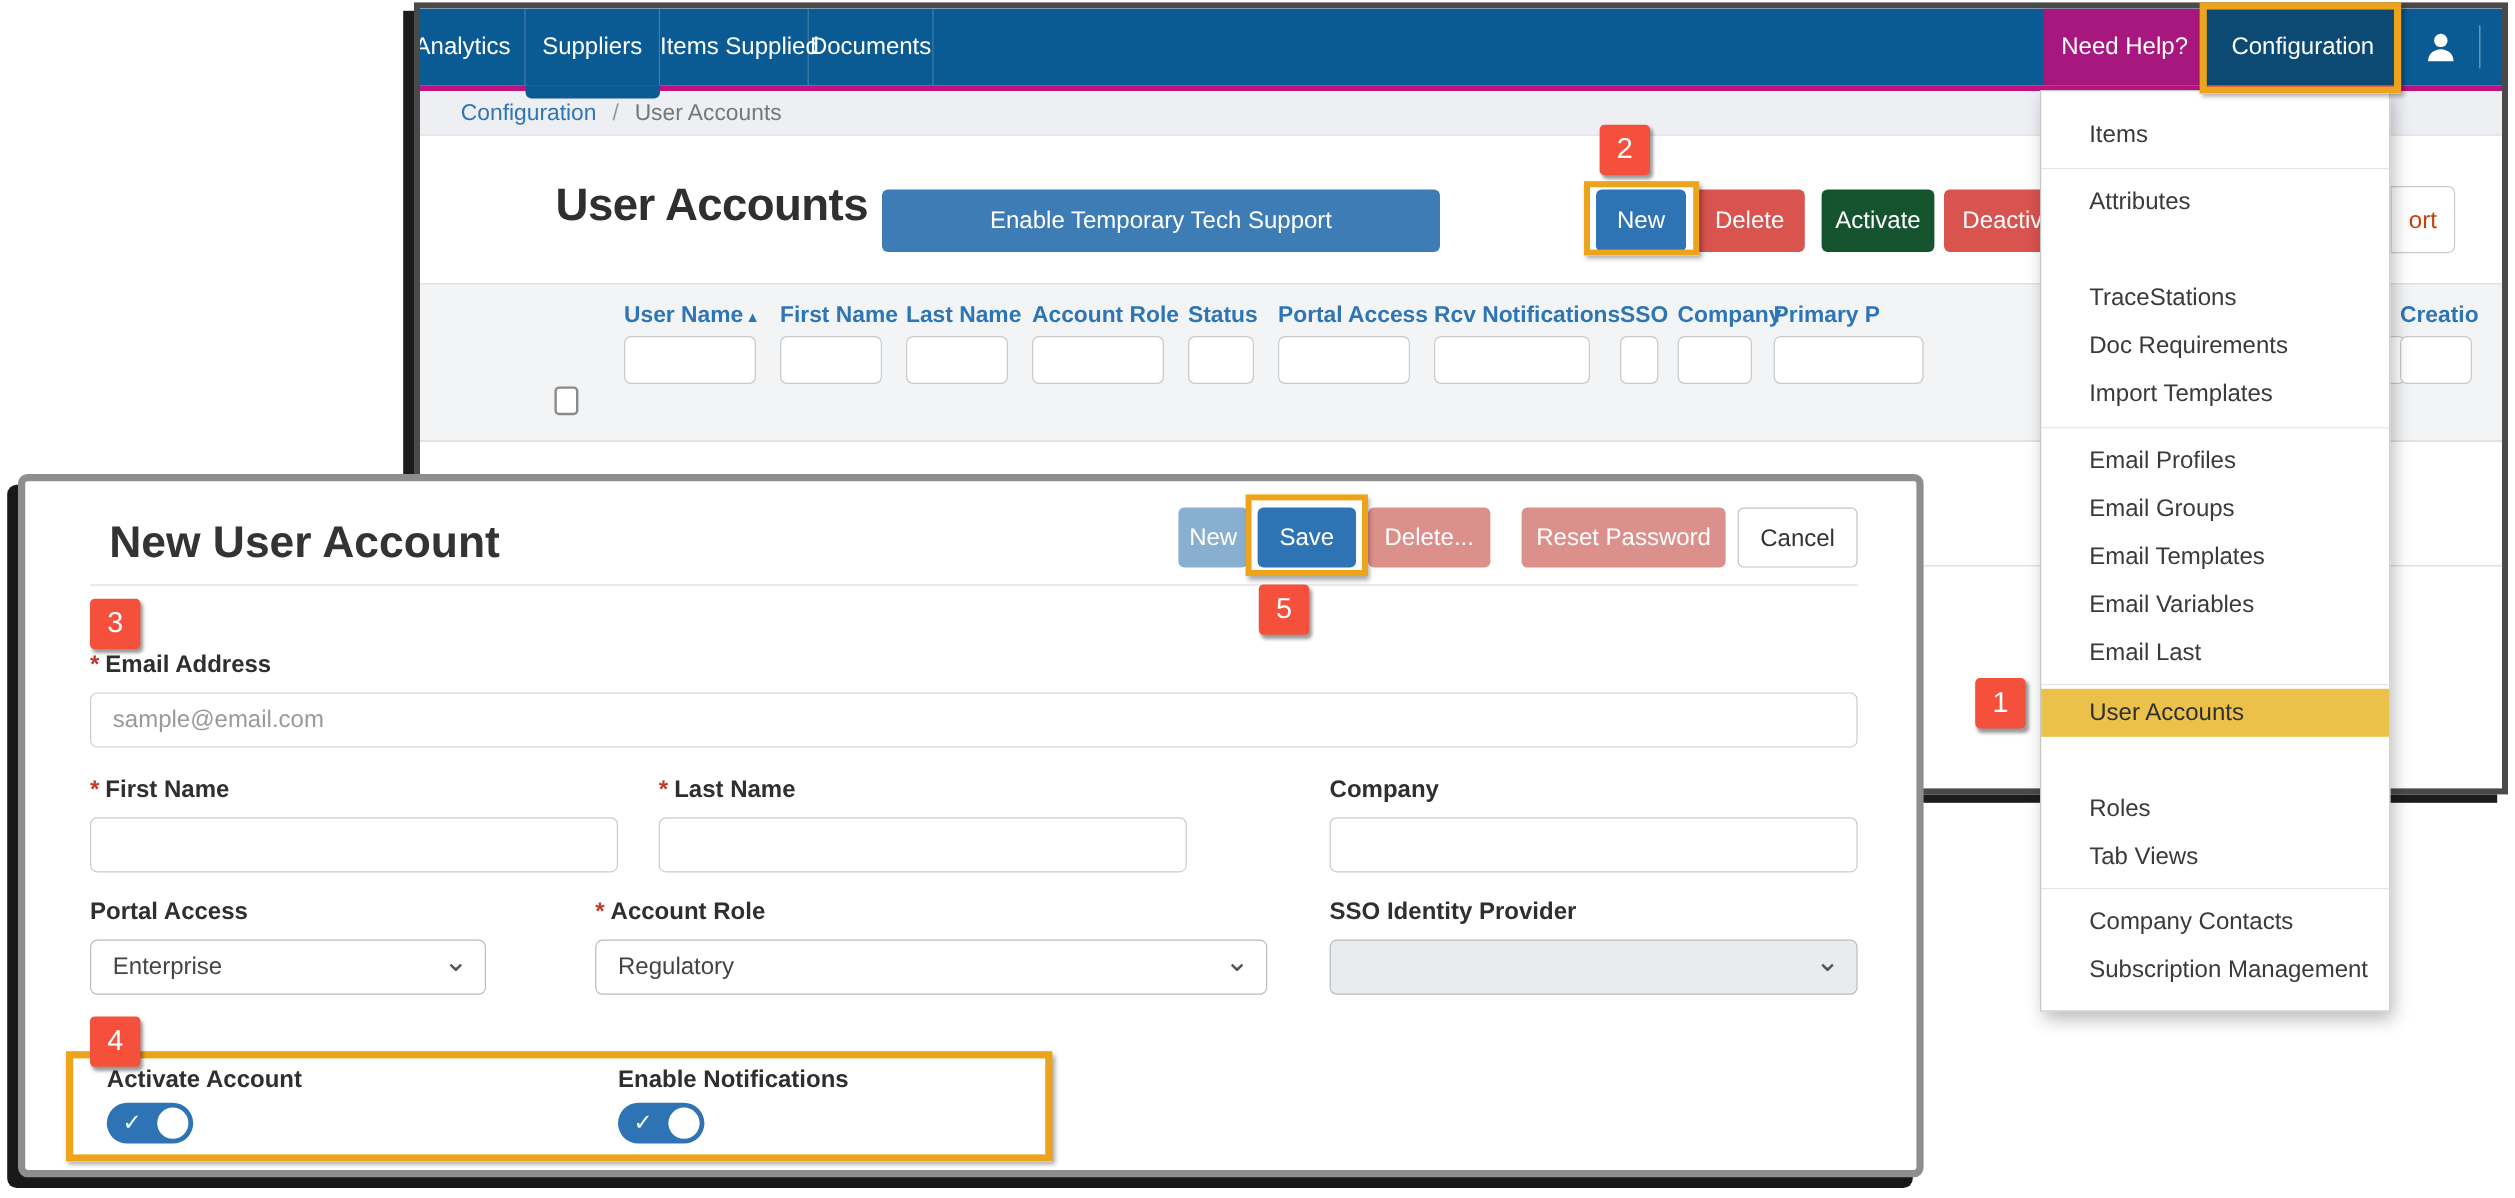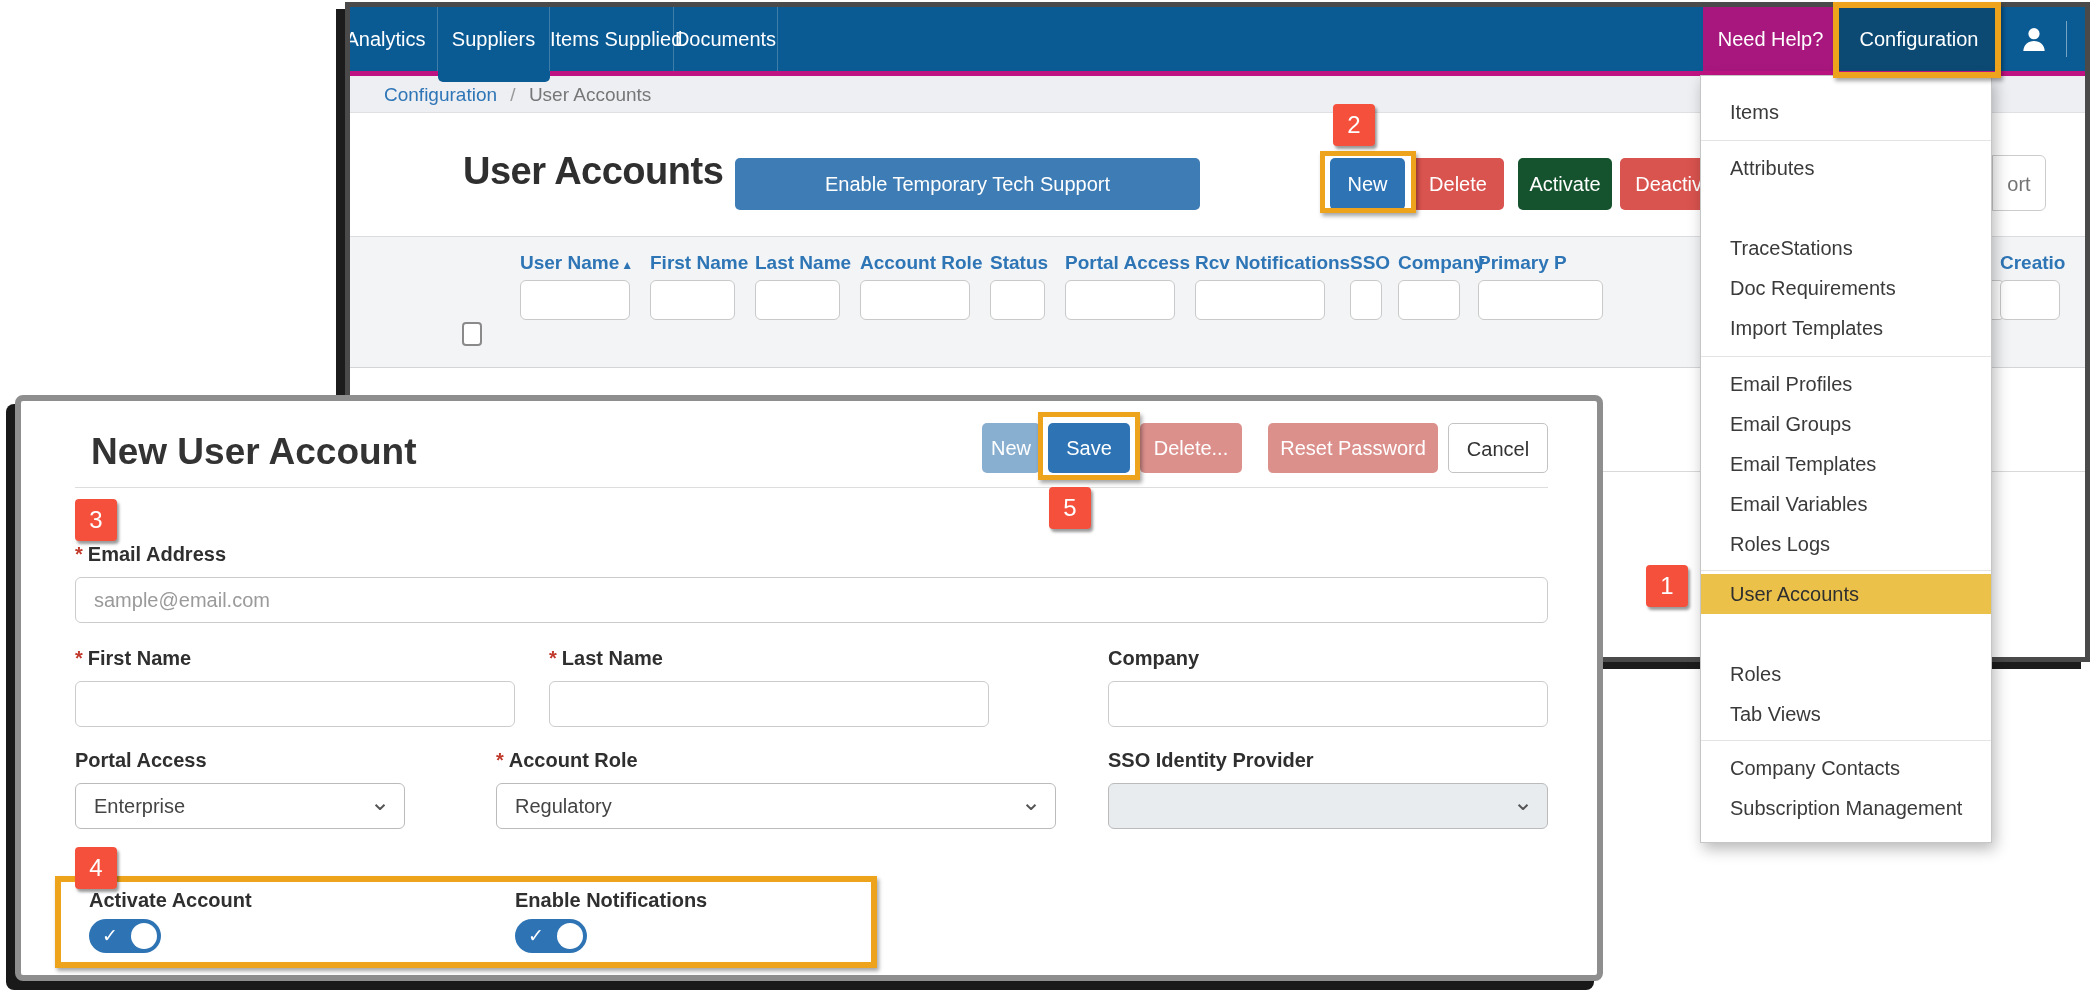--- a/index.html
+++ b/index.html
@@ -33,40 +33,40 @@
   .pagetitle{position:absolute;left:113px;top:143px;margin:0;font-size:38px;font-weight:600;
              color:#2f2f2f;letter-spacing:-.5px;}
   .btn{position:absolute;top:151px;height:52px;line-height:52px;border-radius:5px;
        font-size:20px;color:#fff;text-align:center;cursor:pointer;}
   .b-etts{left:385px;width:465px;background:#3d7cb5;}
   .b-new{left:980px;width:75px;background:#2e74b5;}
   .b-del{left:1062px;width:92px;background:#d9534f;}
   .b-act{left:1168px;width:94px;background:#14532d;}
   .b-deact{left:1270px;width:125px;background:#d9534f;}
   .b-export{left:1642px;top:148px;width:54px;height:56px;line-height:56px;background:#fff;
-            border:1px solid #ccc;color:#737373;border-radius:0 6px 6px 0;}
+            border:1px solid #ccc;color:#c2410c;border-radius:0 6px 6px 0;}
   .tablearea{position:absolute;left:0;top:229px;width:1735px;height:132px;background:#f3f4f6;
              border-top:1px solid #dcdce0;border-bottom:1px solid #d5d5d9;}
   .th{position:absolute;top:15px;font-size:19px;font-weight:700;color:#2e75b6;white-space:nowrap;}
   .sortarrow{font-size:12px;margin-left:2px;}
   .t1{left:170px}.t2{left:300px}.t3{left:405px}.t4{left:510px}.t5{left:640px}.t6{left:715px}
   .t7{left:845px}.t8{left:1000px}.t9{left:1048px}.t10{left:1128px}.t11{left:1612px}.t12{left:1650px}
   .tf{position:absolute;top:43px;height:40px;background:#fff;border:1px solid #c9c9c9;border-radius:6px;padding:0 8px;font-size:17px;}
   .f1{left:170px;width:110px}.f2{left:300px;width:85px}.f3{left:405px;width:85px}
   .f4{left:510px;width:110px}.f5{left:640px;width:55px}.f6{left:715px;width:110px}
   .f7{left:845px;width:130px}.f8{left:1000px;width:32px}.f9{left:1048px;width:62px}
   .f10{left:1128px;width:125px}.f11{left:1600px;width:55px}.f12{left:1650px;width:60px}
   .cbx{position:absolute;left:112px;top:315px;width:20px;height:24px;background:#fff;
        border:2px solid #8a8a8a;border-radius:4px;}
   .rowline{position:absolute;left:0;top:464px;width:1735px;height:1px;background:#d9d9dc;}
 
   
   .menu{position:absolute;left:1700px;top:75px;width:292px;height:768px;background:#fff;
         border:1px solid #c6c6c6;box-shadow:3px 6px 14px rgba(0,0,0,.28);z-index:30;}
-  .mi{position:absolute;left:0;width:100%;height:40px;line-height:40px;padding-left:29px;
+  .mi{position:absolute;left:0;width:100%;height:40px;line-height:40px;padding-left:40px;
       font-size:20px;color:#3a3a3a;cursor:pointer;white-space:nowrap;}
   .mi-active{background:#ecc14a;color:#2f2f2f;}
   .mdiv{position:absolute;left:0;width:100%;height:1px;background:#e4e4e4;}
   .mi0{top:16px}.md1{top:64px}.mi1{top:72px}.mi2{top:112px}.mi3{top:152px}.mi4{top:192px}
   .mi5{top:232px}.md2{top:280px}.mi6{top:288px}.mi7{top:328px}.mi8{top:368px}.mi9{top:408px}
   .mi10{top:448px}.md3{top:494px}.mi11{top:498px}.mi12{top:538px}.mi13{top:578px}.mi14{top:618px}
   .md4{top:664px}.mi15{top:672px}.mi16{top:712px}
 
   
   .modal{position:absolute;left:15px;top:395px;width:1588px;height:586px;background:#fff;
@@ -189,21 +189,21 @@
     <div class="mdiv md1"></div>
     <div class="mi mi1">Attributes</div>
     <div class="mi mi3">TraceStations</div>
     <div class="mi mi4">Doc Requirements</div>
     <div class="mi mi5">Import Templates</div>
     <div class="mdiv md2"></div>
     <div class="mi mi6">Email Profiles</div>
     <div class="mi mi7">Email Groups</div>
     <div class="mi mi8">Email Templates</div>
     <div class="mi mi9">Email Variables</div>
-    <div class="mi mi10">Roles Logs</div>
+    <div class="mi mi10">Email Last</div>
     <div class="mdiv md3"></div>
     <div class="mi mi11 mi-active">User Accounts</div>
     <div class="mi mi13">Roles</div>
     <div class="mi mi14">Tab Views</div>
     <div class="mdiv md4"></div>
     <div class="mi mi15">Company Contacts</div>
     <div class="mi mi16">Subscription Management</div>
   </div>
 
   <div class="modal">

